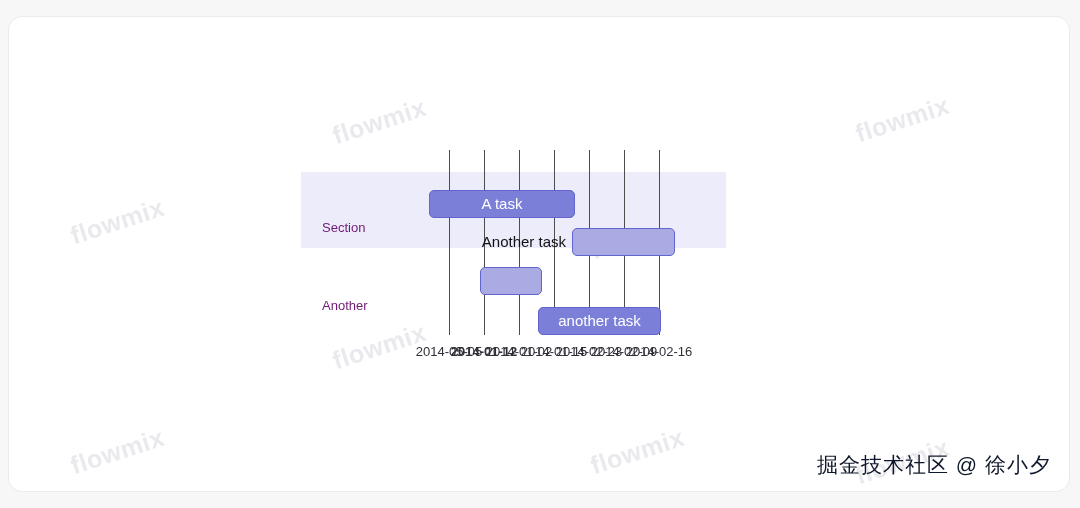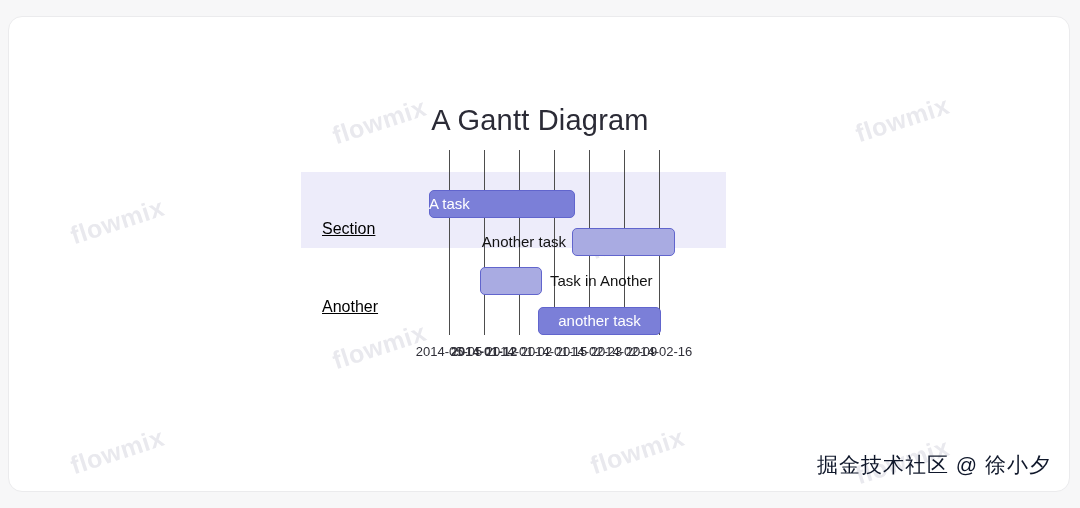--- a/index.html
+++ b/index.html
@@ -100,24 +100,23 @@
   }
   .gridline {
     position: absolute;
     top: 133px;
     width: 1px;
     height: 185px;
     background: #4d4d4d;
   }
   .section-label {
     position: absolute;
-    font-size: 16px;
-    color: #000000;
+    font-size: 13px;
+    color: #701a75;
     white-space: nowrap;
-    text-decoration: underline;
   }
   .bar {
     position: absolute;
     height: 28px;
     border-radius: 5px;
     box-sizing: border-box;
     border: 1px solid #6165cd;
   }
   .bar.dark  { background: #7b7fd8; }
   .bar.light { background: #a9abe2; }
@@ -147,38 +146,36 @@
     <div class="wm wm-1">flowmix</div>
     <div class="wm wm-2">flowmix</div>
     <div class="wm wm-3">flowmix</div>
     <div class="wm wm-4">flowmix</div>
     <div class="wm wm-5">flowmix</div>
     <div class="wm wm-6">flowmix</div>
     <div class="wm wm-7">flowmix</div>
     <div class="wm wm-8">flowmix</div>
 
     <div class="gantt">
-      <div class="gantt-title">A Gantt Diagram</div>
       <div class="plot" id="plot-area">
           <div class="section-band"></div>
           <div class="gridline" style="left: 440px;"></div>
           <div class="gridline" style="left: 475px;"></div>
           <div class="gridline" style="left: 510px;"></div>
           <div class="gridline" style="left: 545px;"></div>
           <div class="gridline" style="left: 580px;"></div>
           <div class="gridline" style="left: 615px;"></div>
           <div class="gridline" style="left: 650px;"></div>
           <div class="section-label" style="left: 313px; top: 203px;">Section</div>
           <div class="section-label" style="left: 313px; top: 281px;">Another</div>
           <div class="bar dark" style="left: 420px; top: 173px; width: 146px;"></div>
-          <div class="bar-text inside" style="top: 173px; left: 420px; width: 146px; ">A task</div>
+          <div class="bar-text inside" style="top: 173px; left: 420px; width: 146px; text-align: center;">A task</div>
           <div class="bar light" style="left: 563px; top: 211px; width: 103px;"></div>
           <div class="bar-text outside" style="top: 211px; left: 557px; transform: translateX(-100%);">Another task</div>
           <div class="bar light" style="left: 471px; top: 250px; width: 62px;"></div>
-          <div class="bar-text outside" style="top: 250px; left: 541px;">Task in Another</div>
           <div class="bar dark" style="left: 529px; top: 290px; width: 123px;"></div>
           <div class="bar-text inside" style="top: 290px; left: 529px; width: 123px; text-align: center;">another task</div>
           <div class="tick-label" style="left: 440px;">2014-05-05</div>
           <div class="tick-label" style="left: 475px; font-weight: bold;">2014-01-12</div>
           <div class="tick-label" style="left: 510px;">2014-01-02</div>
           <div class="tick-label" style="left: 545px;">2014-01-15</div>
           <div class="tick-label" style="left: 580px;">2014-02-23</div>
           <div class="tick-label" style="left: 615px;">2014-02-09</div>
           <div class="tick-label" style="left: 650px; text-align: center;">2014-02-16</div>
         </div>

